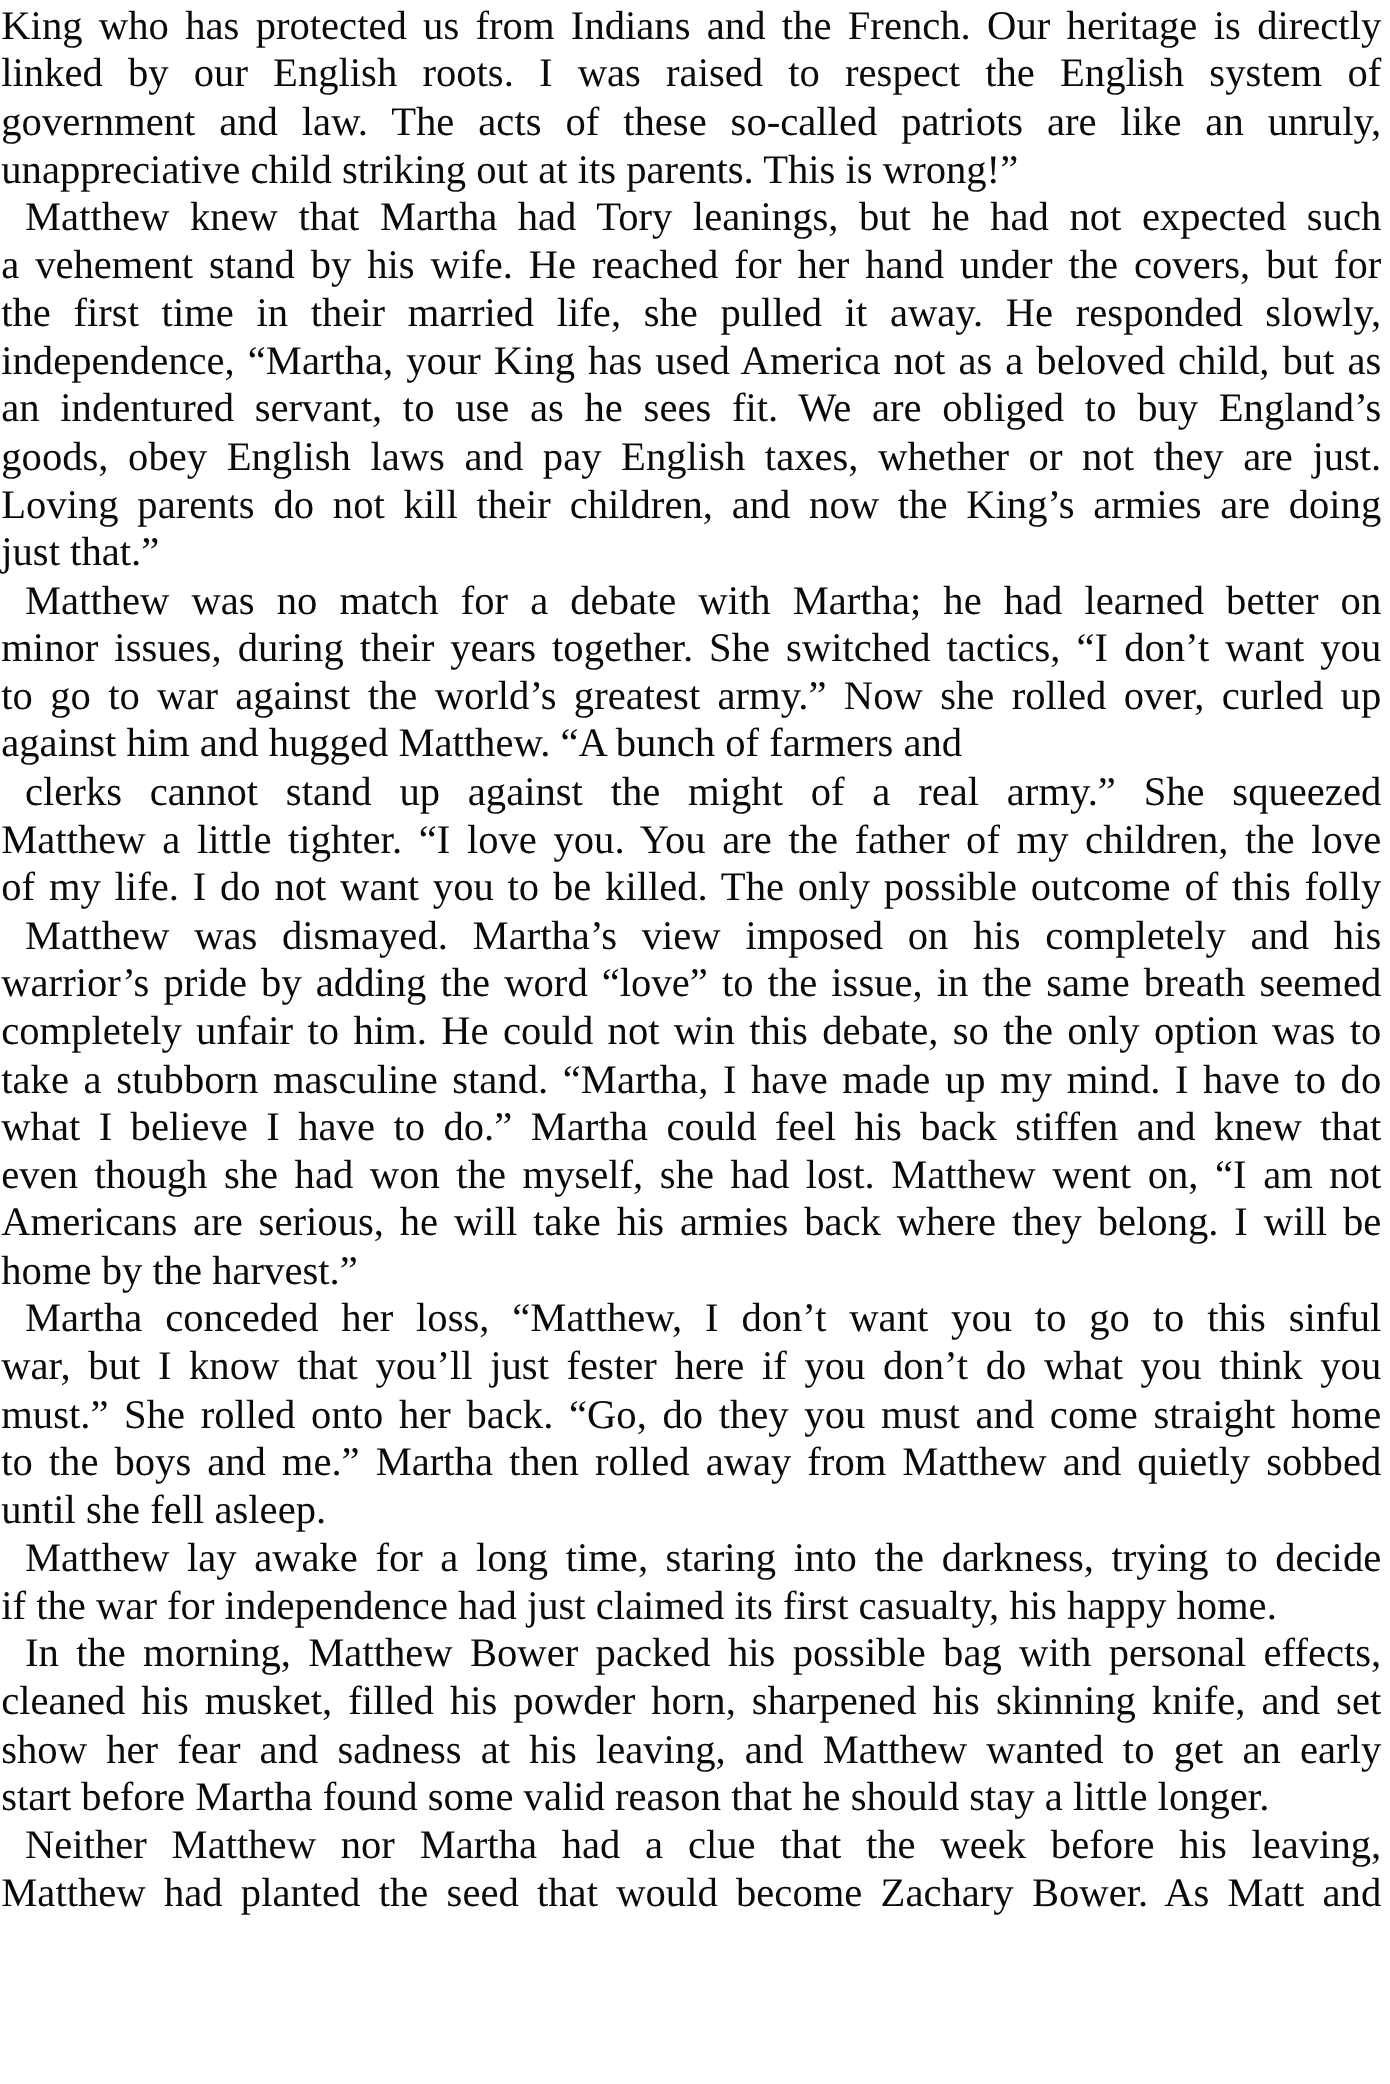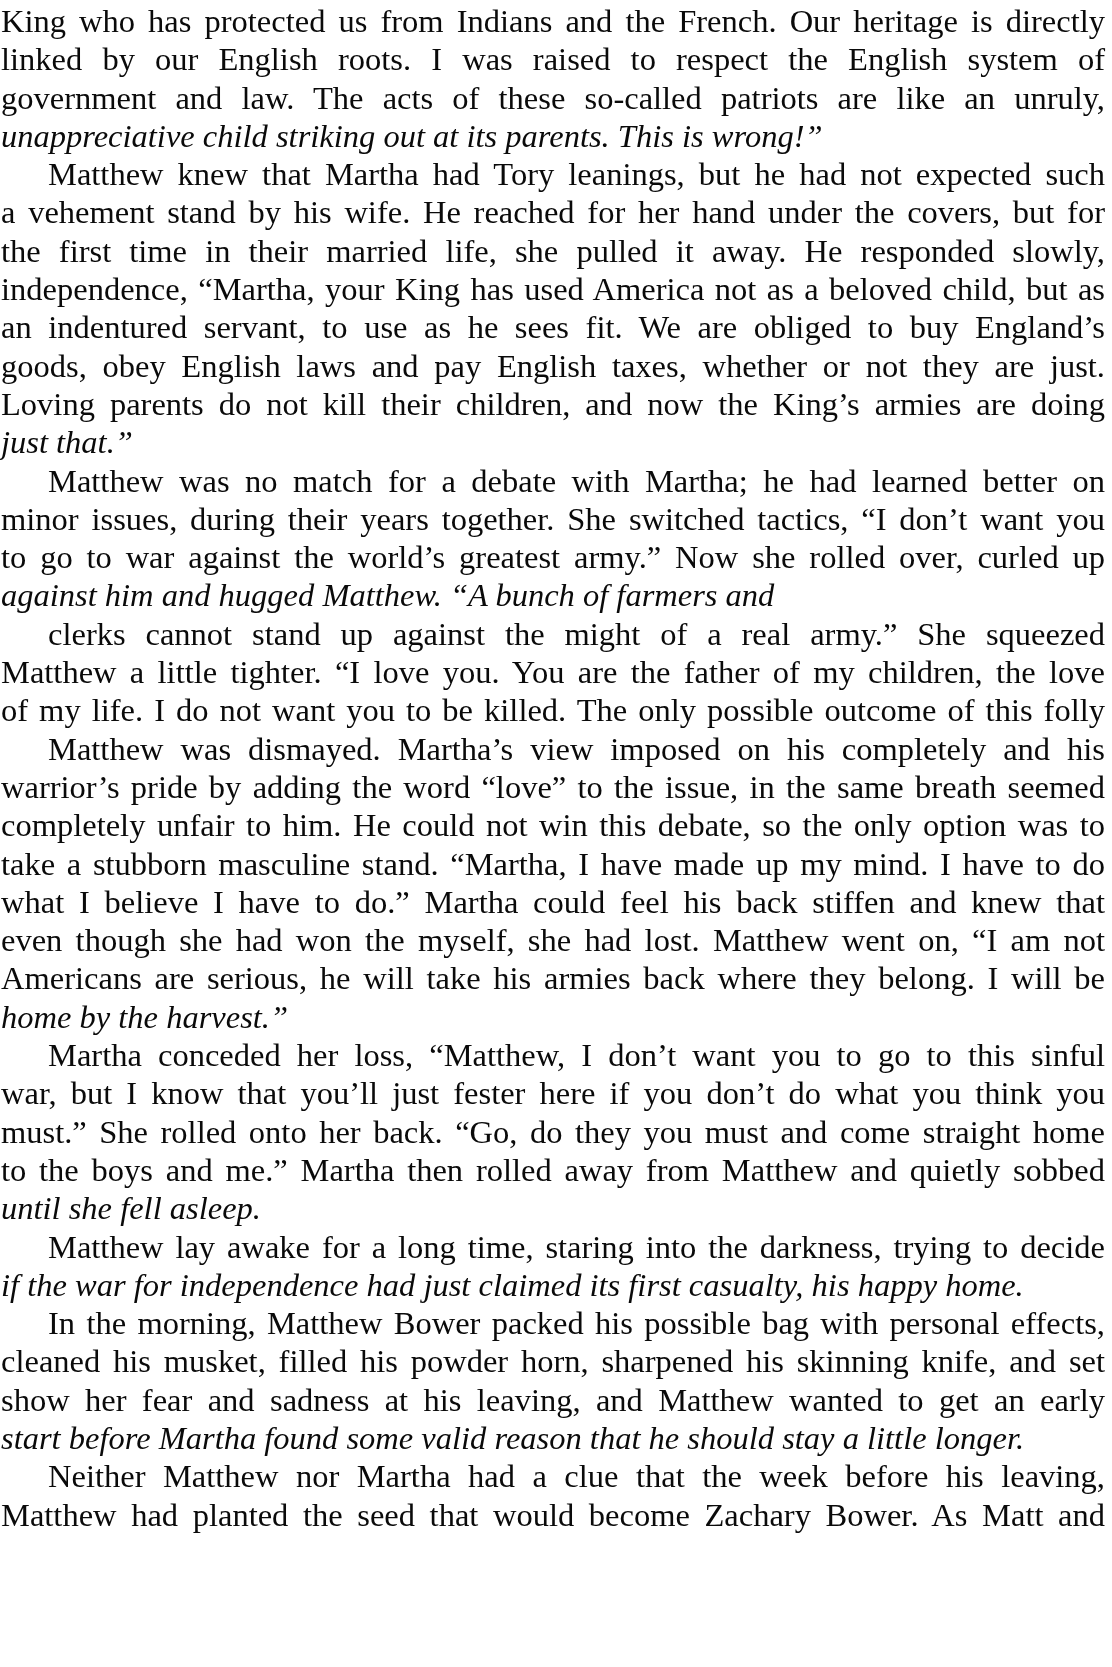--- a/index.html
+++ b/index.html
@@ -29,24 +29,23 @@
     margin: 0;
     padding: 0;
   }
   .line {
     text-align: justify;
     text-align-last: justify;
     white-space: normal;
   }
   .line.end {
     text-align-last: left;
-    font-style: italic;
   }
   .line.indent {
-    padding-left: 47px;
+    padding-left: 19px;
   }
 </style>
 </head>
 <body style="background: rgb(255, 255, 255);">
 
 <div class="page">
   <div class="text-column" id="text-column" style="color: rgb(10, 10, 10);">
       <div class="paragraph">
         <div class="line">King who has protected us from Indians and the French. Our heritage is directly</div>
         <div class="line">linked by our English roots. I was raised to respect the English system of</div>

